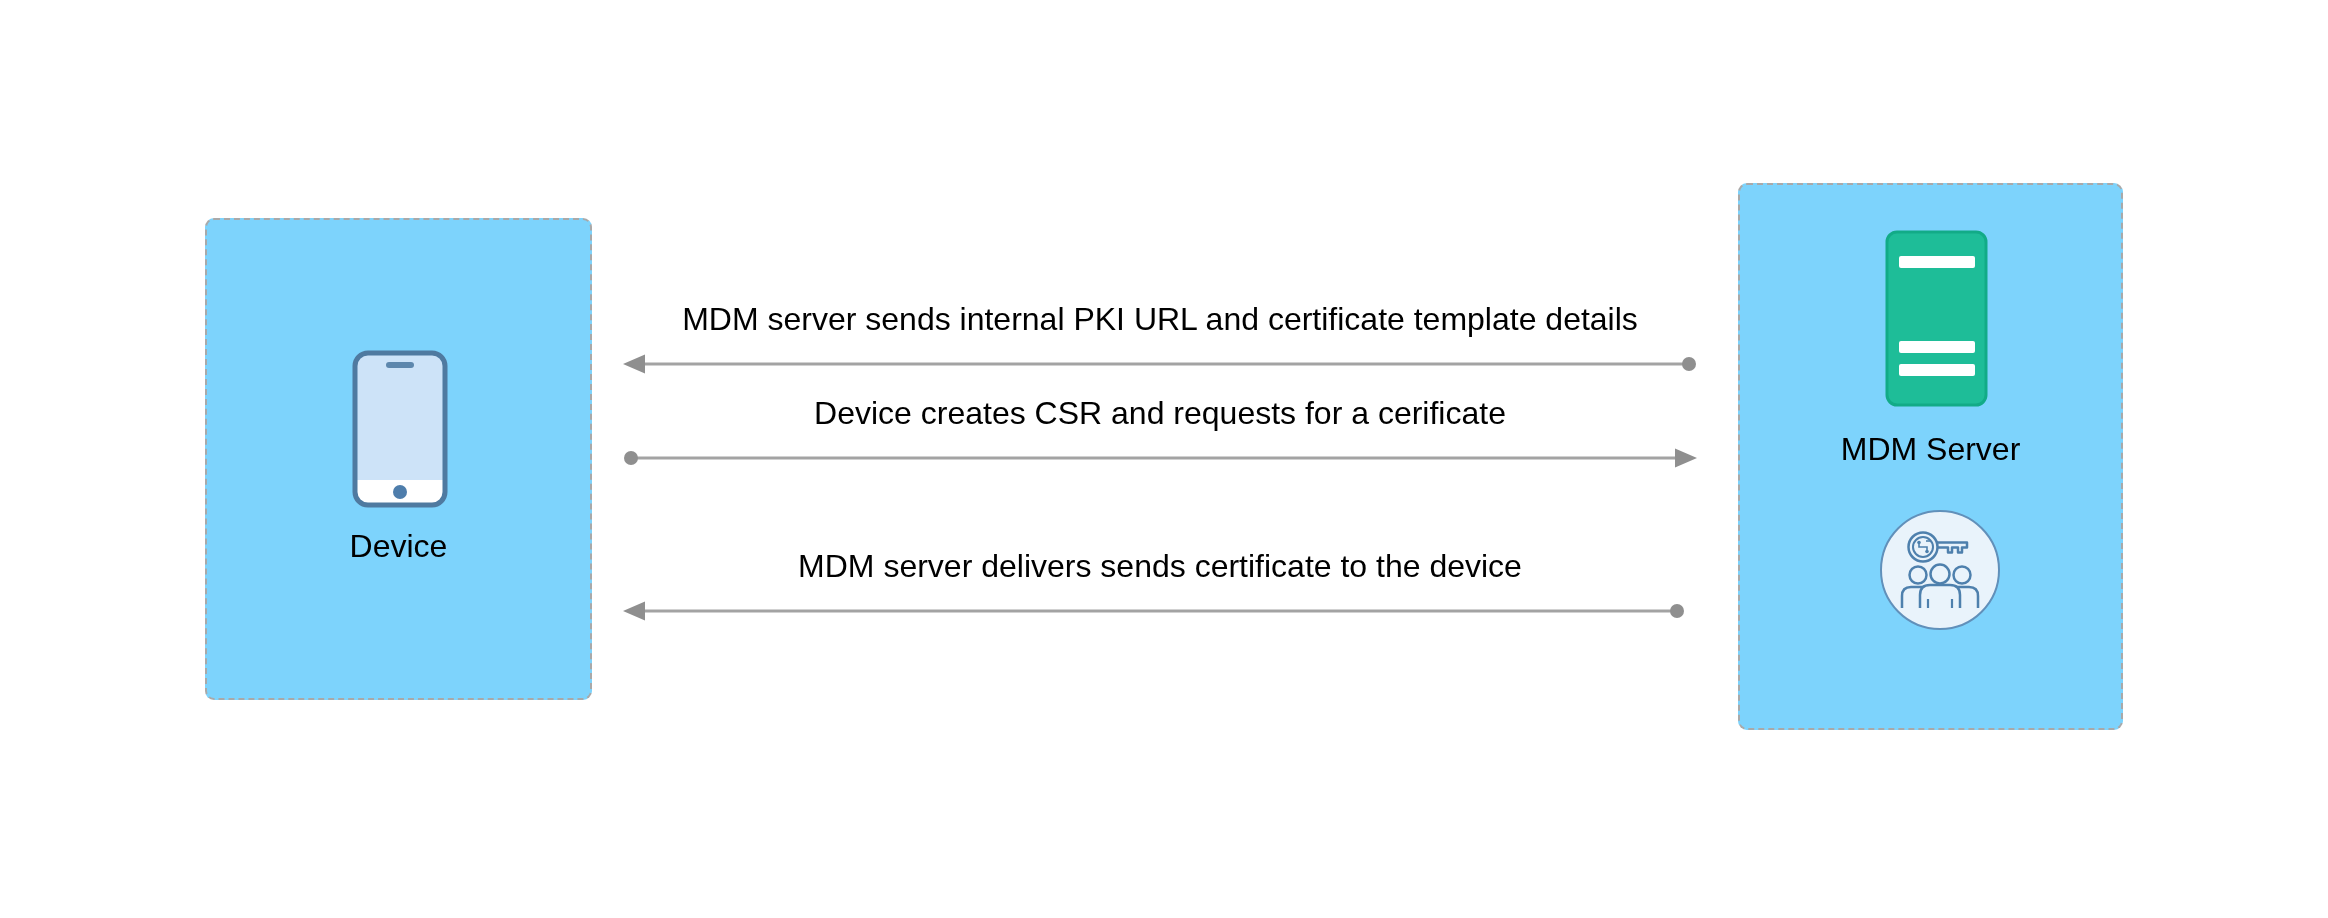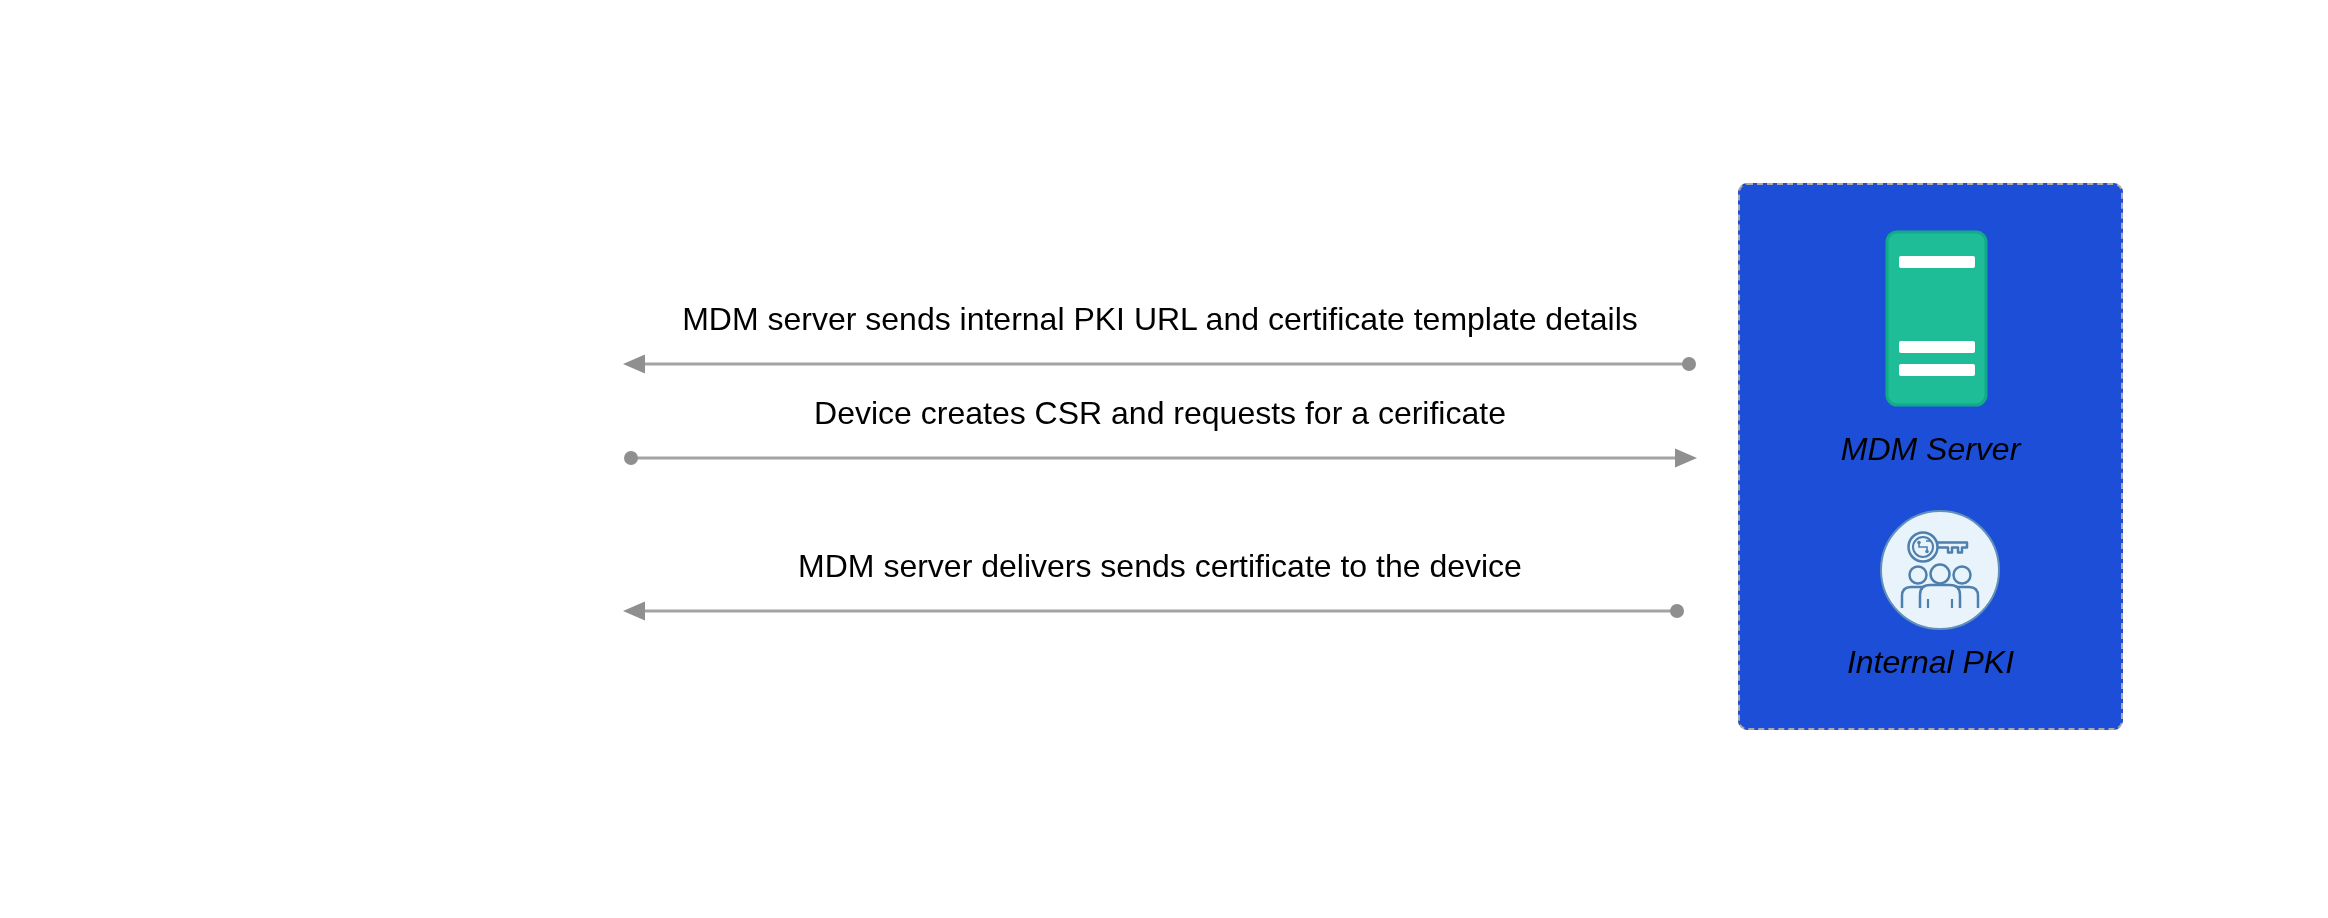--- a/index.html
+++ b/index.html
@@ -11,25 +11,24 @@
   .stage {
     position: relative;
     width: 2328px;
     height: 918px;
     background: #ffffff;
     overflow: hidden;
     color: #000000;
   }
   .entity-box {
     position: absolute;
-    background: #1d4ed8;
+    background: #7dd3fc;
     border: 2px dashed #a9a9a9;
     border-radius: 9px;
     box-sizing: border-box;
-    font-style: italic;
   }
   .device-box { left: 205px; top: 218px; width: 387px; height: 482px; }
   .mdm-box    { left: 1738px; top: 183px; width: 385px; height: 547px; }
   .entity-icon { position: absolute; display: block; }
   .phone-icon  { left: 145px; top: 130px; }
   .server-icon { left: 145px; top: 45px; }
   .pki-icon    { left: 138px; top: 323px; }
   .entity-label {
     position: absolute;
     left: 0;
@@ -59,20 +58,30 @@
   .arrow-svg {
     display: block;
     margin: 14px auto 0 auto;
   }
 </style>
 </head>
 <body>
 
 <div class="stage">
 
+  <div class="entity-box device-box">
+    <svg class="entity-icon phone-icon" width="96" height="158" viewBox="0 0 96 158">
+      <rect x="3" y="3" width="90" height="152" rx="13" fill="#cde3f8"></rect>
+      <path d="M4 130 H92 V141 Q92 154 79 154 H17 Q4 154 4 141 Z" fill="#ffffff"></path>
+      <rect x="3" y="3" width="90" height="152" rx="13" fill="none" stroke="#4f7aa0" stroke-width="5"></rect>
+      <rect x="34" y="12" width="28" height="6" rx="3" fill="#5d87ad"></rect>
+      <circle cx="48" cy="142" r="7" fill="#4e7dab"></circle>
+    </svg>
+    <div class="entity-label device-label">Device</div>
+  </div>
 
   <div class="entity-box mdm-box">
     <svg class="entity-icon server-icon" width="103" height="177" viewBox="0 0 103 177">
       <rect x="2" y="2" width="99" height="173" rx="10" fill="#1ebd98" stroke="#12ab87" stroke-width="3"></rect>
       <rect x="14" y="26" width="76" height="12" rx="2" fill="#ffffff"></rect>
       <rect x="14" y="111" width="76" height="12" rx="2" fill="#ffffff"></rect>
       <rect x="14" y="134" width="76" height="12" rx="2" fill="#ffffff"></rect>
     </svg>
     <div class="entity-label mdm-label">MDM Server</div>
 
@@ -93,21 +102,20 @@
       <path d="M69 100 V88 Q69 79 78 79 H91 Q100 79 100 88 V100" fill="none" stroke="#4e80ad" stroke-width="2.5"></path>
 
       <path d="M42 100 V87 Q42 77 52 77 H72 Q82 77 82 87 V100" fill="#e9f3fb" stroke="#4e80ad" stroke-width="2.5"></path>
 
       <path d="M50 91 V100 M74 91 V100" stroke="#4e80ad" stroke-width="2.2"></path>
 
       <circle cx="40" cy="67" r="8.5" fill="#e9f3fb" stroke="#4e80ad" stroke-width="2.5"></circle>
       <circle cx="84" cy="67" r="8.5" fill="#e9f3fb" stroke="#4e80ad" stroke-width="2.5"></circle>
       <circle cx="62" cy="66" r="9.5" fill="#e9f3fb" stroke="#4e80ad" stroke-width="2.5"></circle>
     </svg>
-    <div class="entity-label pki-label">Internal PKI</div>
   </div>
 
   <div class="message msg-1">
     <div class="msg-label">MDM server sends internal PKI URL and certificate template details</div>
     <svg class="arrow-svg" width="1080" height="24" viewBox="0 0 1080 24">
       <line x1="22" y1="12" x2="1067" y2="12" stroke="#a3a3a3" stroke-width="3"></line>
       <path d="M3 12 L25 2.5 L25 21.5 Z" fill="#8f8f8f"></path>
       <circle cx="1069" cy="12" r="7" fill="#8f8f8f"></circle>
     </svg>
   </div>

